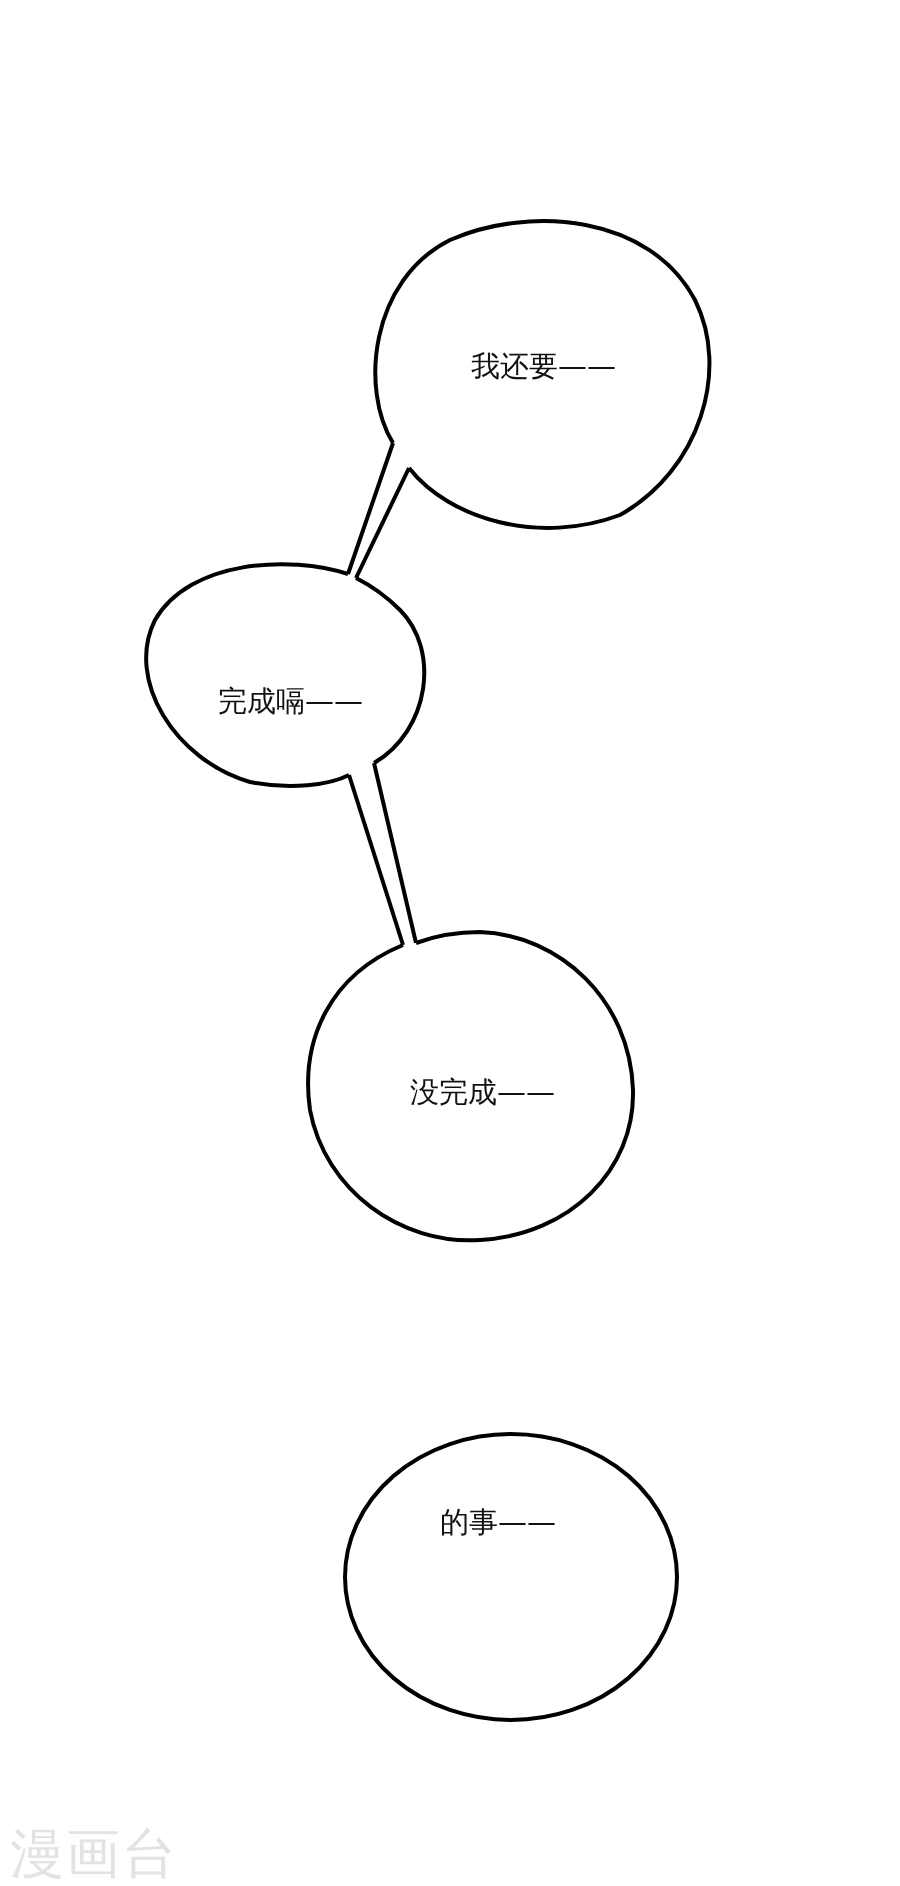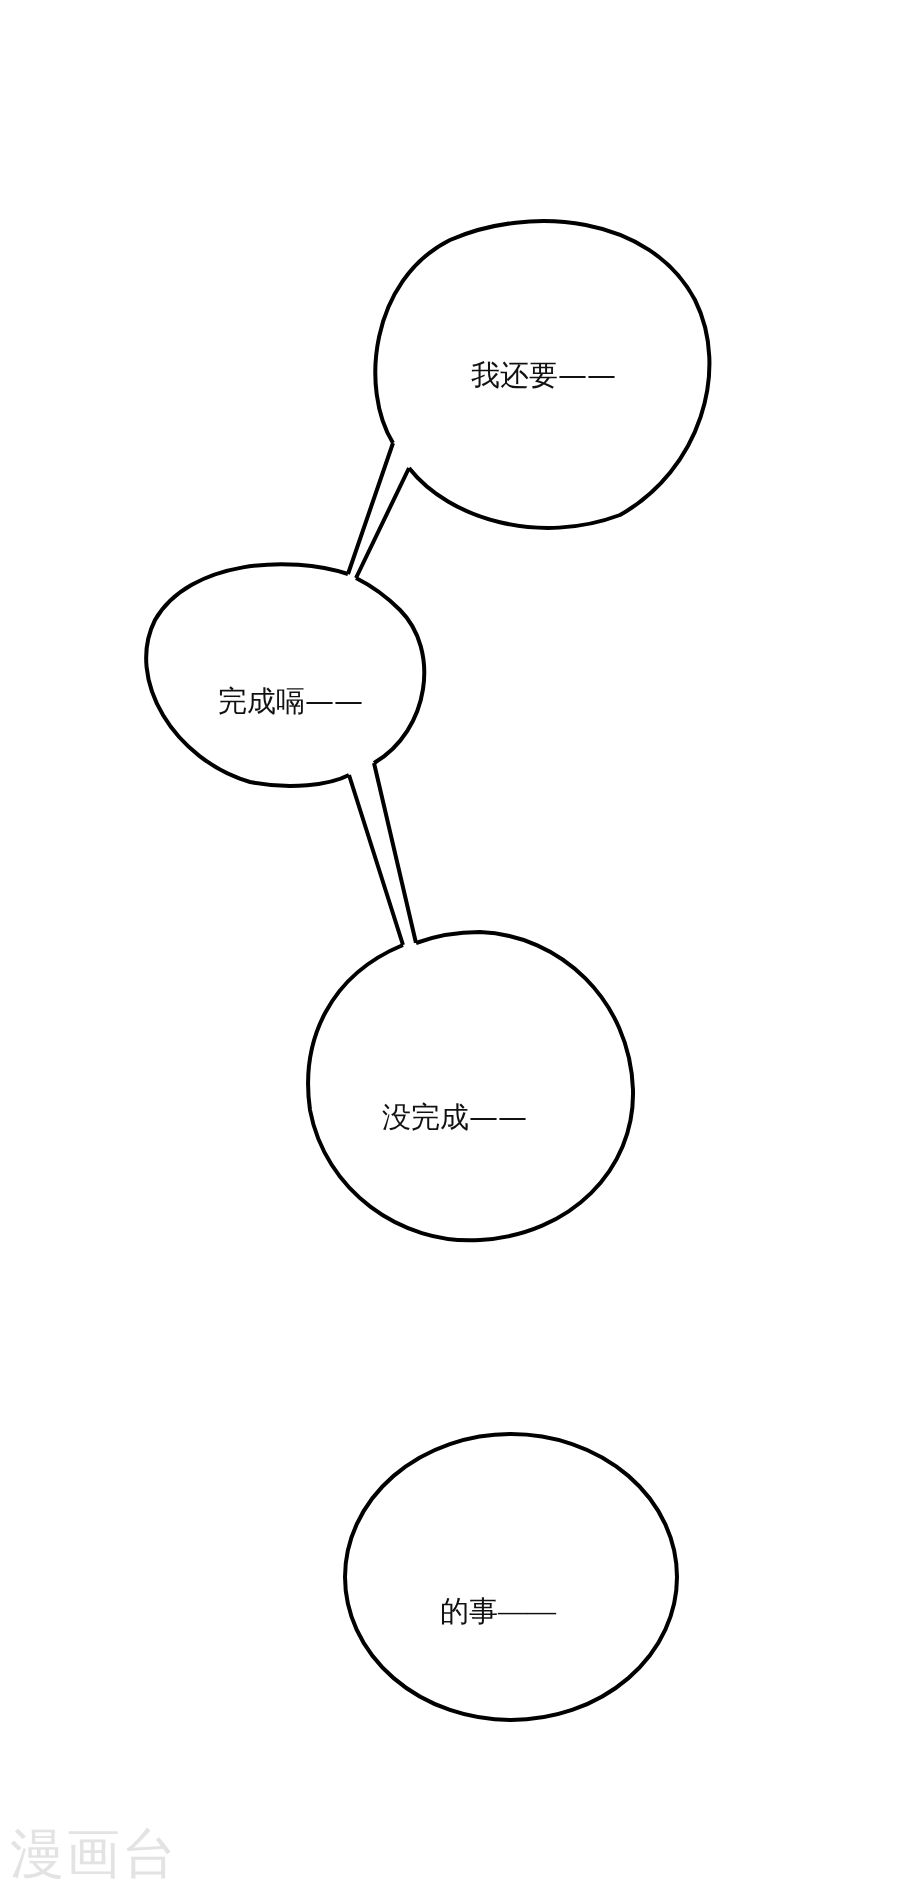--- a/index.html
+++ b/index.html
@@ -22,18 +22,18 @@
 
   <path d="M348 574 C 290 555, 190 560, 155 620 C 125 680, 175 760, 250 782 C 290 790, 330 785, 349 775 M374 763 C 430 730, 440 650, 400 610 C 385 595, 370 585, 356 578" fill="#fff" stroke="#000" stroke-width="4"></path>
 
   <path d="M349 775 L403 945 M374 763 L416 943" stroke="#000" stroke-width="4" fill="none"></path>
 
   <path d="M403 945 C 330 975, 300 1040, 310 1110 C 325 1190, 400 1245, 480 1240 C 570 1235, 635 1170, 633 1090 C 630 1000, 560 935, 480 932 C 455 932, 435 936, 416 943" fill="#fff" stroke="#000" stroke-width="4"></path>
 
   <ellipse cx="511" cy="1577" rx="166" ry="143" fill="#fff" stroke="#000" stroke-width="4"></ellipse>
 </svg>
 
-<div class="bubble-text" style="left:471px; top:361px;">我还要——</div>
+<div class="bubble-text" style="left:471px; top:352px;">我还要——</div>
 <div class="bubble-text" style="left:218px; top:687px;">完成嗝——</div>
-<div class="bubble-text" style="left:382px; top:1078px;margin-top:25px;">没完成——</div>
-<div class="bubble-text" style="left:440px; top:1597px;font-family:Liberation Serif, serif;">的事——</div>
+<div class="bubble-text" style="left:410px; top:1078px;">没完成——</div>
+<div class="bubble-text" style="left:440px; top:1508px;">的事——</div>
 
 <div class="watermark">漫画台</div>
 
 </body></html>

